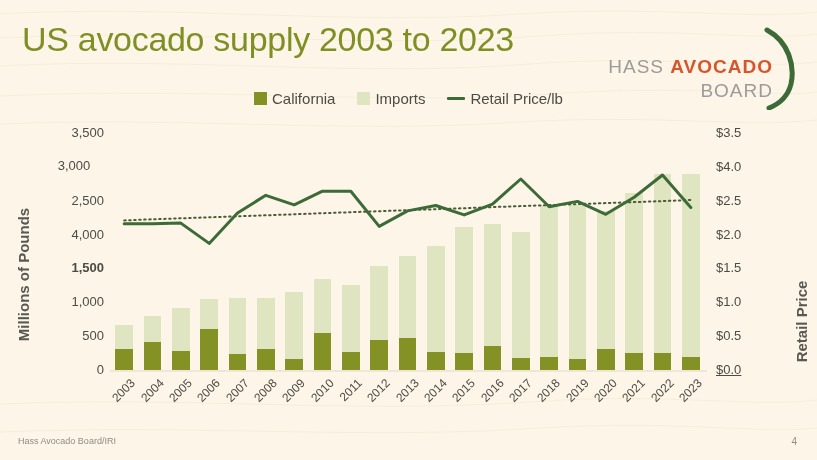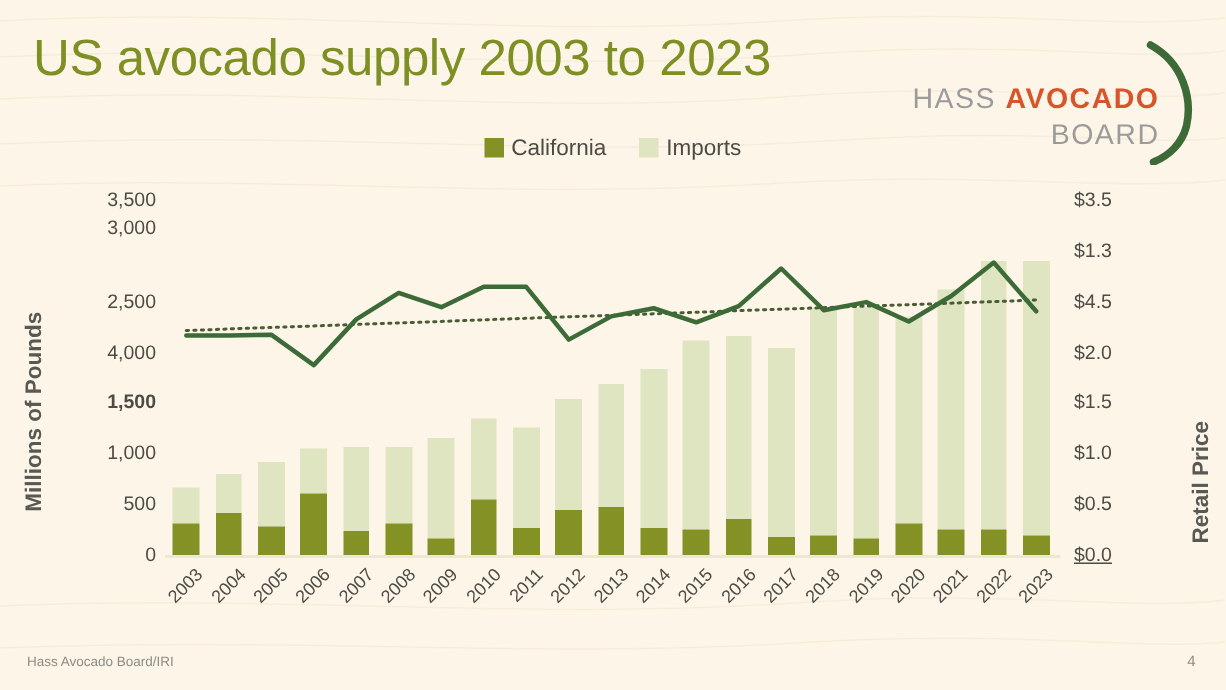--- a/index.html
+++ b/index.html
@@ -120,44 +120,48 @@
 
   <div id="legend">
     <div class="legend-item">
       <span class="swatch" style="background:#849125"></span>
       <span>California</span>
     </div>
     <div class="legend-item">
       <span class="swatch" style="background:#dfe5c0"></span>
       <span>Imports</span>
     </div>
+    <div class="legend-item">
+      <span class="swatch-line" style="background:#3c6b38"></span>
+      <span>Retail Price/lb</span>
+    </div>
   </div>
 
   <div id="chart">
     <div id="ylabel-left" class="axis-label-y">Millions of Pounds</div>
     <div id="ylabel-right" class="axis-label-y">Retail Price</div>
 
     <div id="ticks-left">
         <div class="tick-left" style="top: 244px;">0</div>
         <div class="tick-left" style="top: 210.143px;">500</div>
         <div class="tick-left" style="top: 176.286px;">1,000</div>
         <div class="tick-left" style="top: 142.429px; font-weight: bold;">1,500</div>
         <div class="tick-left" style="top: 108.571px;">4,000</div>
         <div class="tick-left" style="top: 74.7143px;">2,500</div>
-        <div class="tick-left" style="top: 26px;">3,000</div>
+        <div class="tick-left" style="top: 40px; text-align: center;">3,000</div>
         <div class="tick-left" style="top: 7px;">3,500</div>
       </div>
     <div id="ticks-right">
         <div class="tick-right" style="top: 244px; text-decoration: underline;">$0.0</div>
         <div class="tick-right" style="top: 210.143px;">$0.5</div>
         <div class="tick-right" style="top: 176.286px;">$1.0</div>
         <div class="tick-right" style="top: 142.429px;">$1.5</div>
         <div class="tick-right" style="top: 108.571px;">$2.0</div>
-        <div class="tick-right" style="top: 74.7143px;">$4.5</div>
-        <div class="tick-right" style="top: 40.8571px;">$1.3</div>
+        <div class="tick-right" style="top: 74.7143px;">$2.5</div>
+        <div class="tick-right" style="top: 40.8571px;">$4.0</div>
         <div class="tick-right" style="top: 7px;">$3.5</div>
       </div>
     <div id="xticks">
         <div class="xtick" style="left: 94.1667px; top: 258px; width: 34px;">2003</div>
         <div class="xtick" style="left: 122.5px; top: 258px; width: 34px;">2004</div>
         <div class="xtick" style="left: 150.833px; top: 258px; width: 34px;">2005</div>
         <div class="xtick" style="left: 179.167px; top: 258px; width: 34px;">2006</div>
         <div class="xtick" style="left: 207.5px; top: 258px; width: 34px;">2007</div>
         <div class="xtick" style="left: 235.833px; top: 258px; width: 34px;">2008</div>
         <div class="xtick" style="left: 264.167px; top: 258px; width: 34px;">2009</div>

